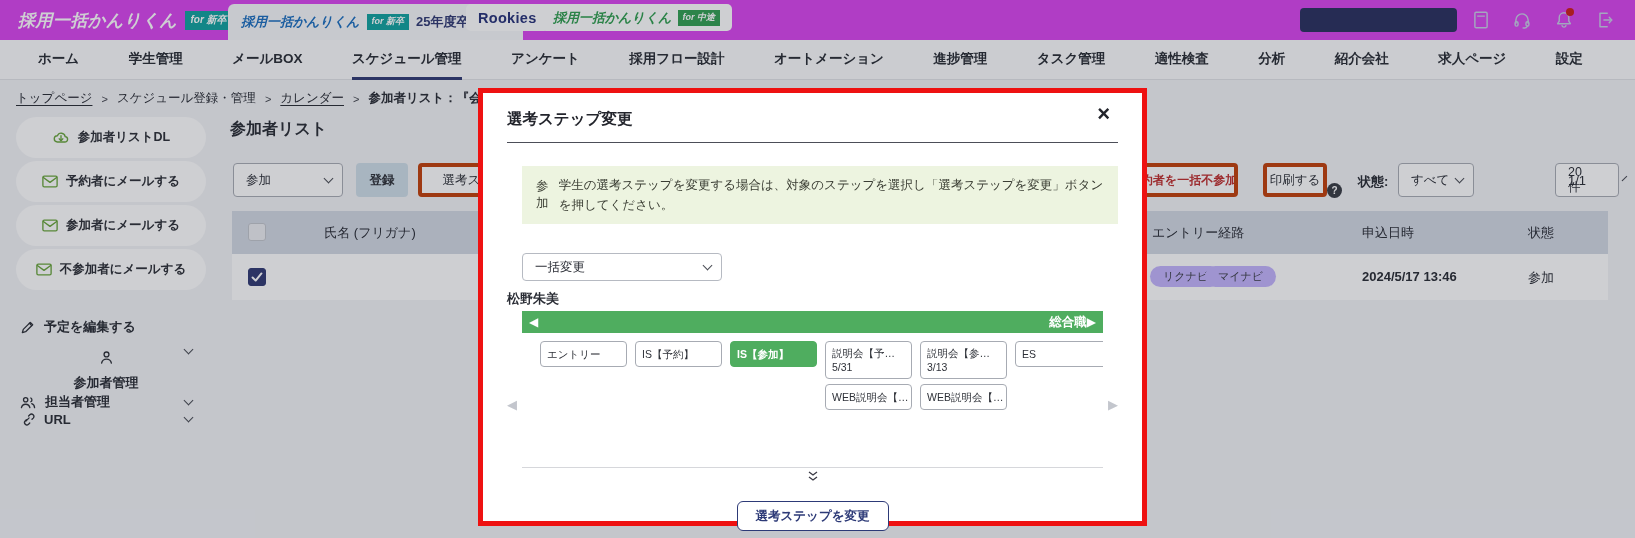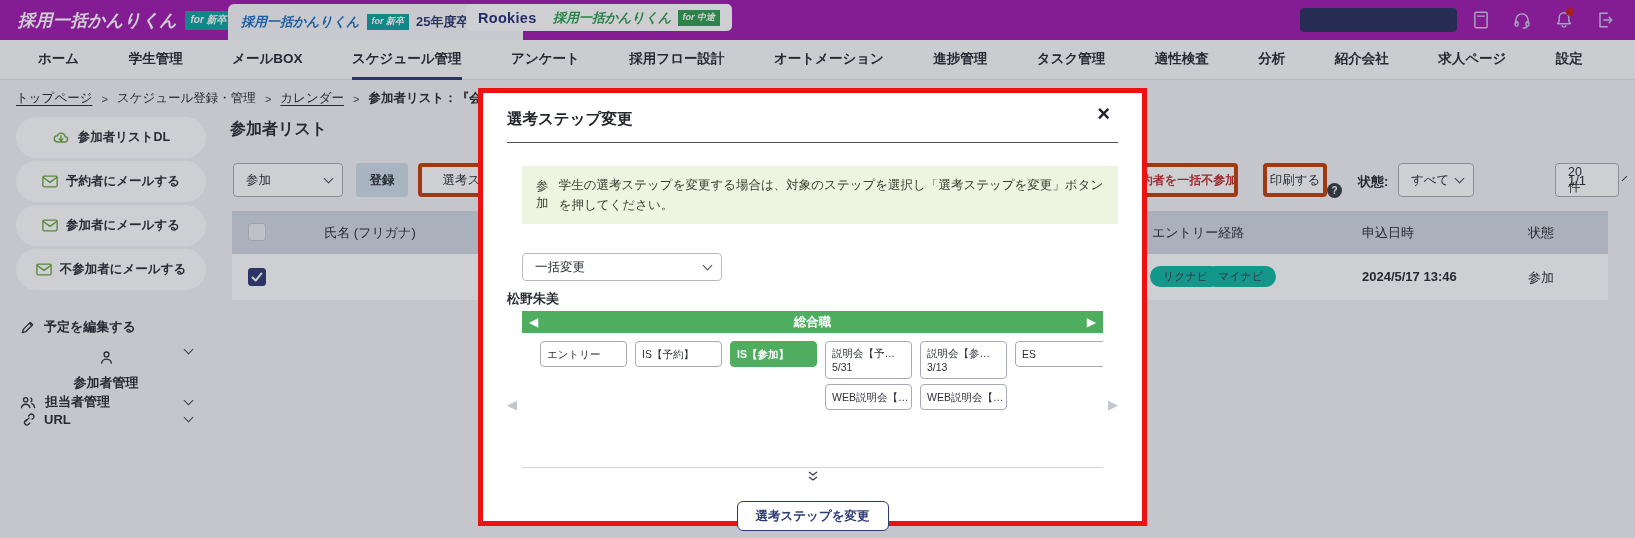--- a/index.html
+++ b/index.html
@@ -4,21 +4,21 @@
 <style>
   * { margin:0; padding:0; box-sizing:border-box; }
   html,body { width:1635px; height:538px; }
   body {
     position:relative; overflow:hidden;
     background:#f3f4f7;
     font-family:"Liberation Sans","DejaVu Sans",sans-serif;
     color:#2b2e36;
   }
   
-  .topbar { position:absolute; left:0; top:0; width:1635px; height:40px; background:#a21caf; z-index:1; }
+  .topbar { position:absolute; left:0; top:0; width:1635px; height:40px; background:#d946ef; z-index:1; }
   .brand { position:absolute; left:18px; top:0; height:40px; display:flex; align-items:center; gap:7px; }
   .brand-text { color:#fff; font-weight:bold; font-style:italic; font-size:17px; letter-spacing:.5px; }
   .brand-badge { background:#12a3a0; color:#fff; font-size:10px; font-weight:bold; font-style:italic; padding:2px 6px 3px; }
   .env-tab { position:absolute; left:228px; top:4px; height:36px; background:#f7f8fa; border-radius:6px 6px 0 0; display:flex; align-items:center; gap:7px; padding:0 13px; cursor:pointer; }
   .env-logo { color:#1c6fc0; font-weight:bold; font-style:italic; font-size:13px; }
   .env-badge { font-size:9px; font-weight:bold; font-style:italic; color:#fff; padding:1px 5px 2px; }
   .env-badge.teal { background:#12a3a0; }
   .env-badge.green { background:#33a053; }
   .env-label { color:#323b74; font-weight:bold; font-size:13px; }
   .hdr-pill { position:absolute; top:4px; height:27px; background:#fff; border:none; border-radius:5px; display:flex; align-items:center; gap:6px; padding:0 12px; cursor:pointer; }
@@ -57,40 +57,40 @@
   .help-circle { position:absolute; left:1327px; top:183px; width:15px; height:15px; border-radius:50%; background:#3a3d45; color:#fff; font-size:10px; font-weight:bold; text-align:center; line-height:15px; z-index:1; cursor:pointer; }
   .state-label { position:absolute; left:1358px; top:173px; font-size:13px; font-weight:bold; z-index:1; }
   .page-ind { position:absolute; left:1568px; top:173px; font-size:13px; z-index:1; }
   
   .thead { position:absolute; left:232px; top:211px; width:1376px; height:43px; background:#d3d9e4; z-index:1; }
   .trow { position:absolute; left:232px; top:254px; width:1376px; height:46px; background:#ffffff; z-index:1; }
   .th-text { position:absolute; font-size:13px; font-weight:normal; top:13px; }
   .td-text { position:absolute; font-size:13px; top:15px; }
   .cbx { position:absolute; left:16px; width:18px; height:18px; border-radius:3px; background:#eceef2; border:1px solid #c3c6cd; cursor:pointer; }
   .cbx.checked { background:#323b74; border-color:#323b74; }
-  .tag { position:absolute; top:12px; height:21px; background:#14b8a6; border-radius:11px; font-size:11px; line-height:21px; padding:0 13px; color:#3a3d45; }
+  .tag { position:absolute; top:12px; height:21px; background:#c4b5fd; border-radius:11px; font-size:11px; line-height:21px; padding:0 13px; color:#3a3d45; }
   
   .overlay { position:absolute; inset:0; background:rgba(22,26,44,0.21); z-index:5; }
   
   .modal { position:absolute; left:478px; top:88px; width:669px; height:438px; border:5px solid #ee1111; background:#fff; z-index:10; }
   .m-title { margin:16px 24px 0; font-size:15.5px; font-weight:bold; color:#23252c; }
   .m-close { position:absolute; top:10px; right:32px; font-size:22px; font-weight:bold; color:#23252c; cursor:pointer; line-height:1; background:none; border:none; font-family:inherit; }
   .m-hr { margin:12px 24px 0; border-bottom:1.5px solid #4c4e58; }
   .m-notice { margin:23px 24px 0 39px; background:#edf4e0; padding:9px 14px; display:flex; align-items:center; gap:2px; font-size:12.5px; color:#3a3d33; }
   .m-notice-lines { line-height:1.6; }
   .m-select { margin:29px 0 0 39px; width:200px; height:28px; background:#fff; border:1px solid #b6bac2; border-radius:4px; display:flex; align-items:center; justify-content:space-between; padding:0 10px 0 12px; font-size:12.5px; cursor:pointer; }
   .m-student { margin:9px 11px 3px 24px; font-weight:bold; font-size:13px;font-family:Liberation Mono, monospace; }
   .m-carousel { position:relative; margin:0 24px; }
   .c-arrow { position:absolute; top:86px; font-size:13px; color:#c3c6cd; cursor:pointer; }
   .c-arrow.left { left:0; }
   .c-arrow.right { right:0; }
   .c-panel { margin:0 15px; }
   .c-bar { height:22px; background:#4fad5f; display:flex; align-items:center; padding:0 7px; }
   .c-bar-arrow { color:#fff; font-size:12px; cursor:pointer; line-height:1; }
-  .c-bar-label { flex:1; text-align:center; color:#fff; font-weight:bold; font-size:12.5px; }
+  .c-bar-label { flex:1; text-align:right; color:#fff; font-weight:bold; font-size:12.5px; }
   .c-body { height:134px; background:#fff; overflow:hidden; display:flex; align-items:flex-start; gap:8px; padding:8px 0 0 18px; }
   .step-col { display:flex; flex-direction:column; gap:5px; flex:none; }
   .step-btn { width:87px; border:1px solid #a7abb3; border-radius:4px; background:#fff; padding:4px 6px; font-size:10.5px; text-align:left; color:#2e3138; min-height:26px; line-height:1.35; cursor:pointer; font-family:inherit; white-space:nowrap; overflow:hidden; }
   .step-btn.selected { background:#4fad5f; border-color:#4fad5f; color:#fff; font-weight:bold; }
   .step-btn.clipped { width:112px; }
   .c-footer { height:17px; border-top:1px solid #d6d7db; display:flex; align-items:center; justify-content:center; cursor:pointer; }
   .m-submit { display:block; margin:17px auto 0; width:152px; height:30px; border:1.5px solid #2d3a77; border-radius:6px; background:#fff; color:#2d3a77; font-weight:bold; font-size:12.5px; cursor:pointer; font-family:inherit; }
 </style>
 </head>
 <body>

